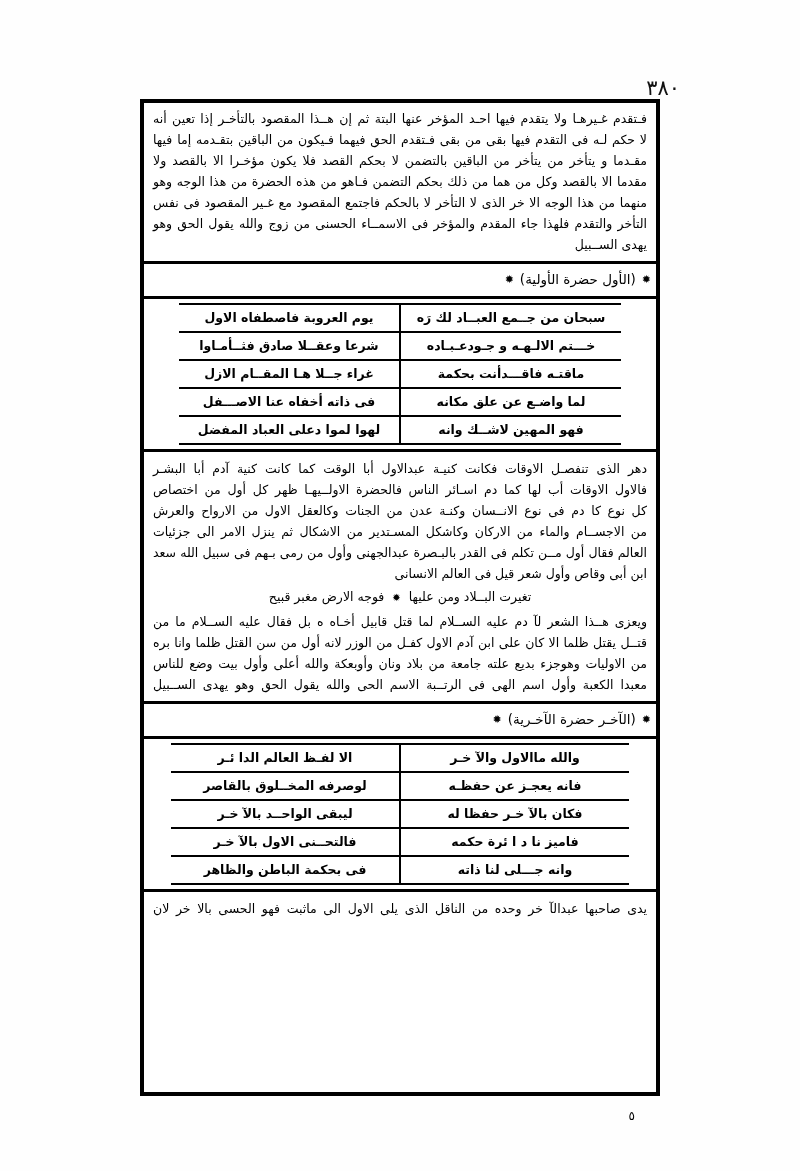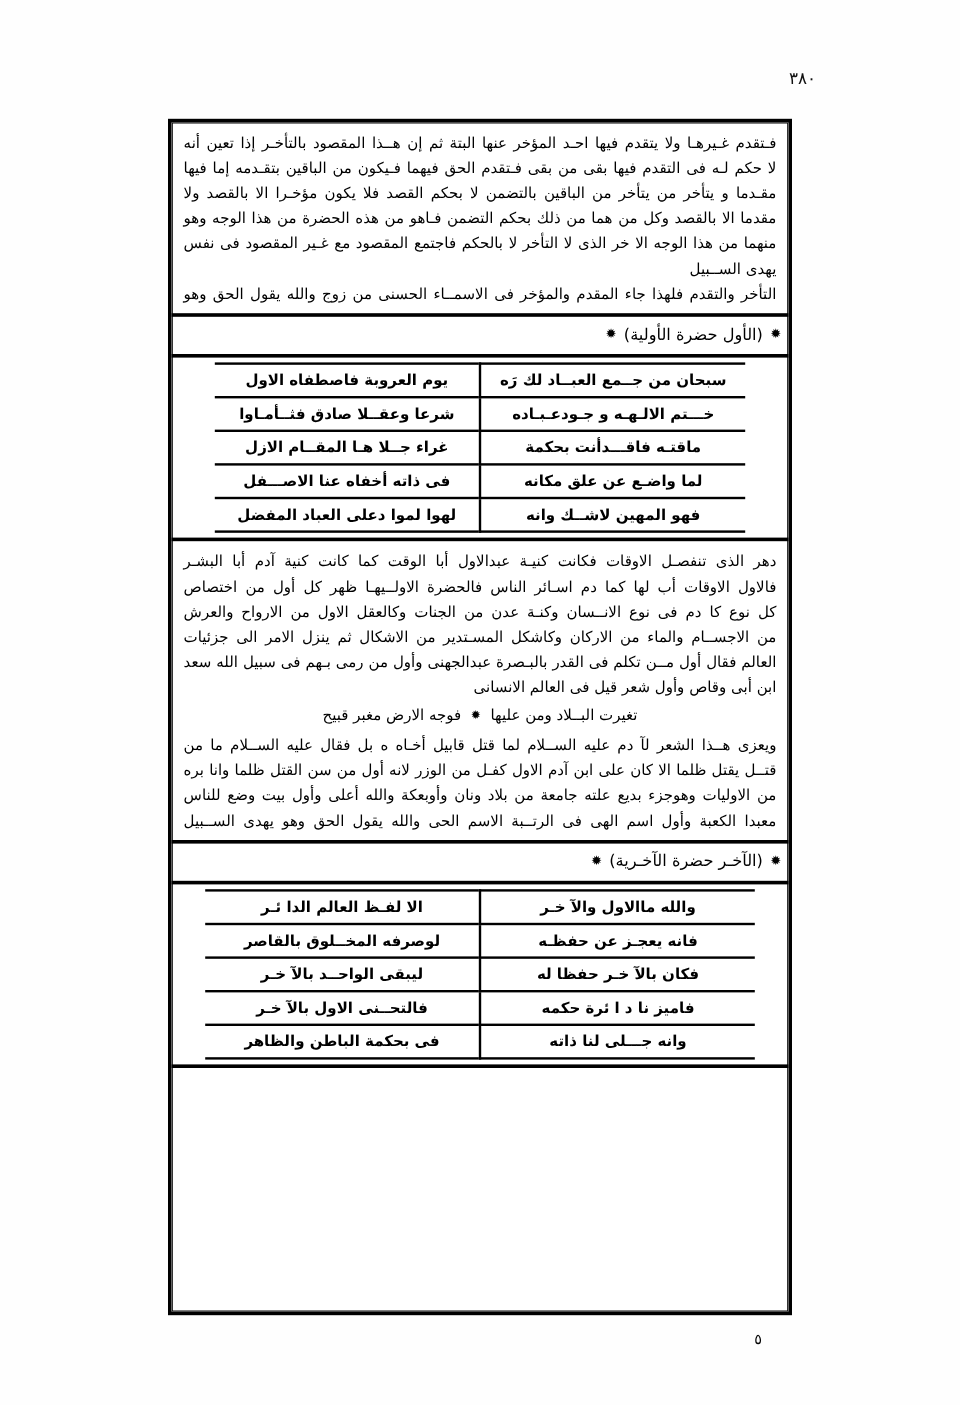--- a/index.html
+++ b/index.html
@@ -18,23 +18,23 @@
 
   .page {
     position: absolute;
     inset: 0;
     background: #fefefe;
   }
 
   
   .page-number {
     position: absolute;
-    top: 58px;
+    top: 76px;
     right: 120px;
-    font-size: 14px;
+    font-size: 21px;
     letter-spacing: 1px;
     color: #111;
     direction: rtl;
   }
 
   
   .frame {
     position: absolute;
     top: 99px;
     right: 140px;
@@ -140,22 +140,22 @@
   <div class="page-number">٣٨٠</div>
 
   <div class="frame">
 
     <div class="block">
       <span class="line stretch">فـتقدم غـيرهـا ولا يتقدم فيها احـد المؤخر عنها البتة  ثم إن هــذا المقصود بالتأخـر إذا تعين أنه</span>
       <span class="line stretch">لا حكم لـه فى التقدم فيها بقى من بقى فـتقدم الحق فيهما فـيكون من الباقين بتقـدمه إما فيها</span>
       <span class="line stretch">مقـدما و يتأخر من يتأخر من الباقين بالتضمن لا بحكم القصد فلا يكون مؤخـرا الا بالقصد ولا</span>
       <span class="line stretch">مقدما الا بالقصد وكل من هما من ذلك بحكم التضمن فـاهو من هذه الحضرة من هذا الوجه وهو</span>
       <span class="line stretch">منهما من هذا الوجه الا خر الذى لا التأخر لا بالحكم فاجتمع المقصود مع غـير المقصود فى نفس</span>
+      <span class="line stretch">التأخر والتقدم فلهذا جاء المقدم والمؤخر فى الاسمــاء الحسنى من زوج  والله يقول الحق وهو</span>
       <span class="line">يهدى الســبيل</span>
-      <span class="line stretch">التأخر والتقدم فلهذا جاء المقدم والمؤخر فى الاسمــاء الحسنى من زوج  والله يقول الحق وهو</span>
     </div>
 
     <div class="rule"></div>
 
     <div class="heading">
       <span class="star">✹</span><span>(الأول حضرة الأولية)</span><span class="star">✹</span>
     </div>
 
     <div class="rule"></div>
 
@@ -240,18 +240,21 @@
           <td>وانه جـــلى لنا ذاته</td>
           <td>فى بحكمة الباطن والظاهر</td>
         </tr>
       </tbody>
         </table>
     </div>
     <div class="spacer-sm"></div>
 
     <div class="rule"></div>
 
+    <div class="block">
+      <span class="line stretch">يدى صاحبها عبدالآ خر وحده من الناقل الذى يلى الاول الى ماثبت  فهو الحسى بالا خر لان</span>
+    </div>
 
   </div>
 
   <div class="footer-mark">٥</div>
 
 </div>
 
 </body></html>

